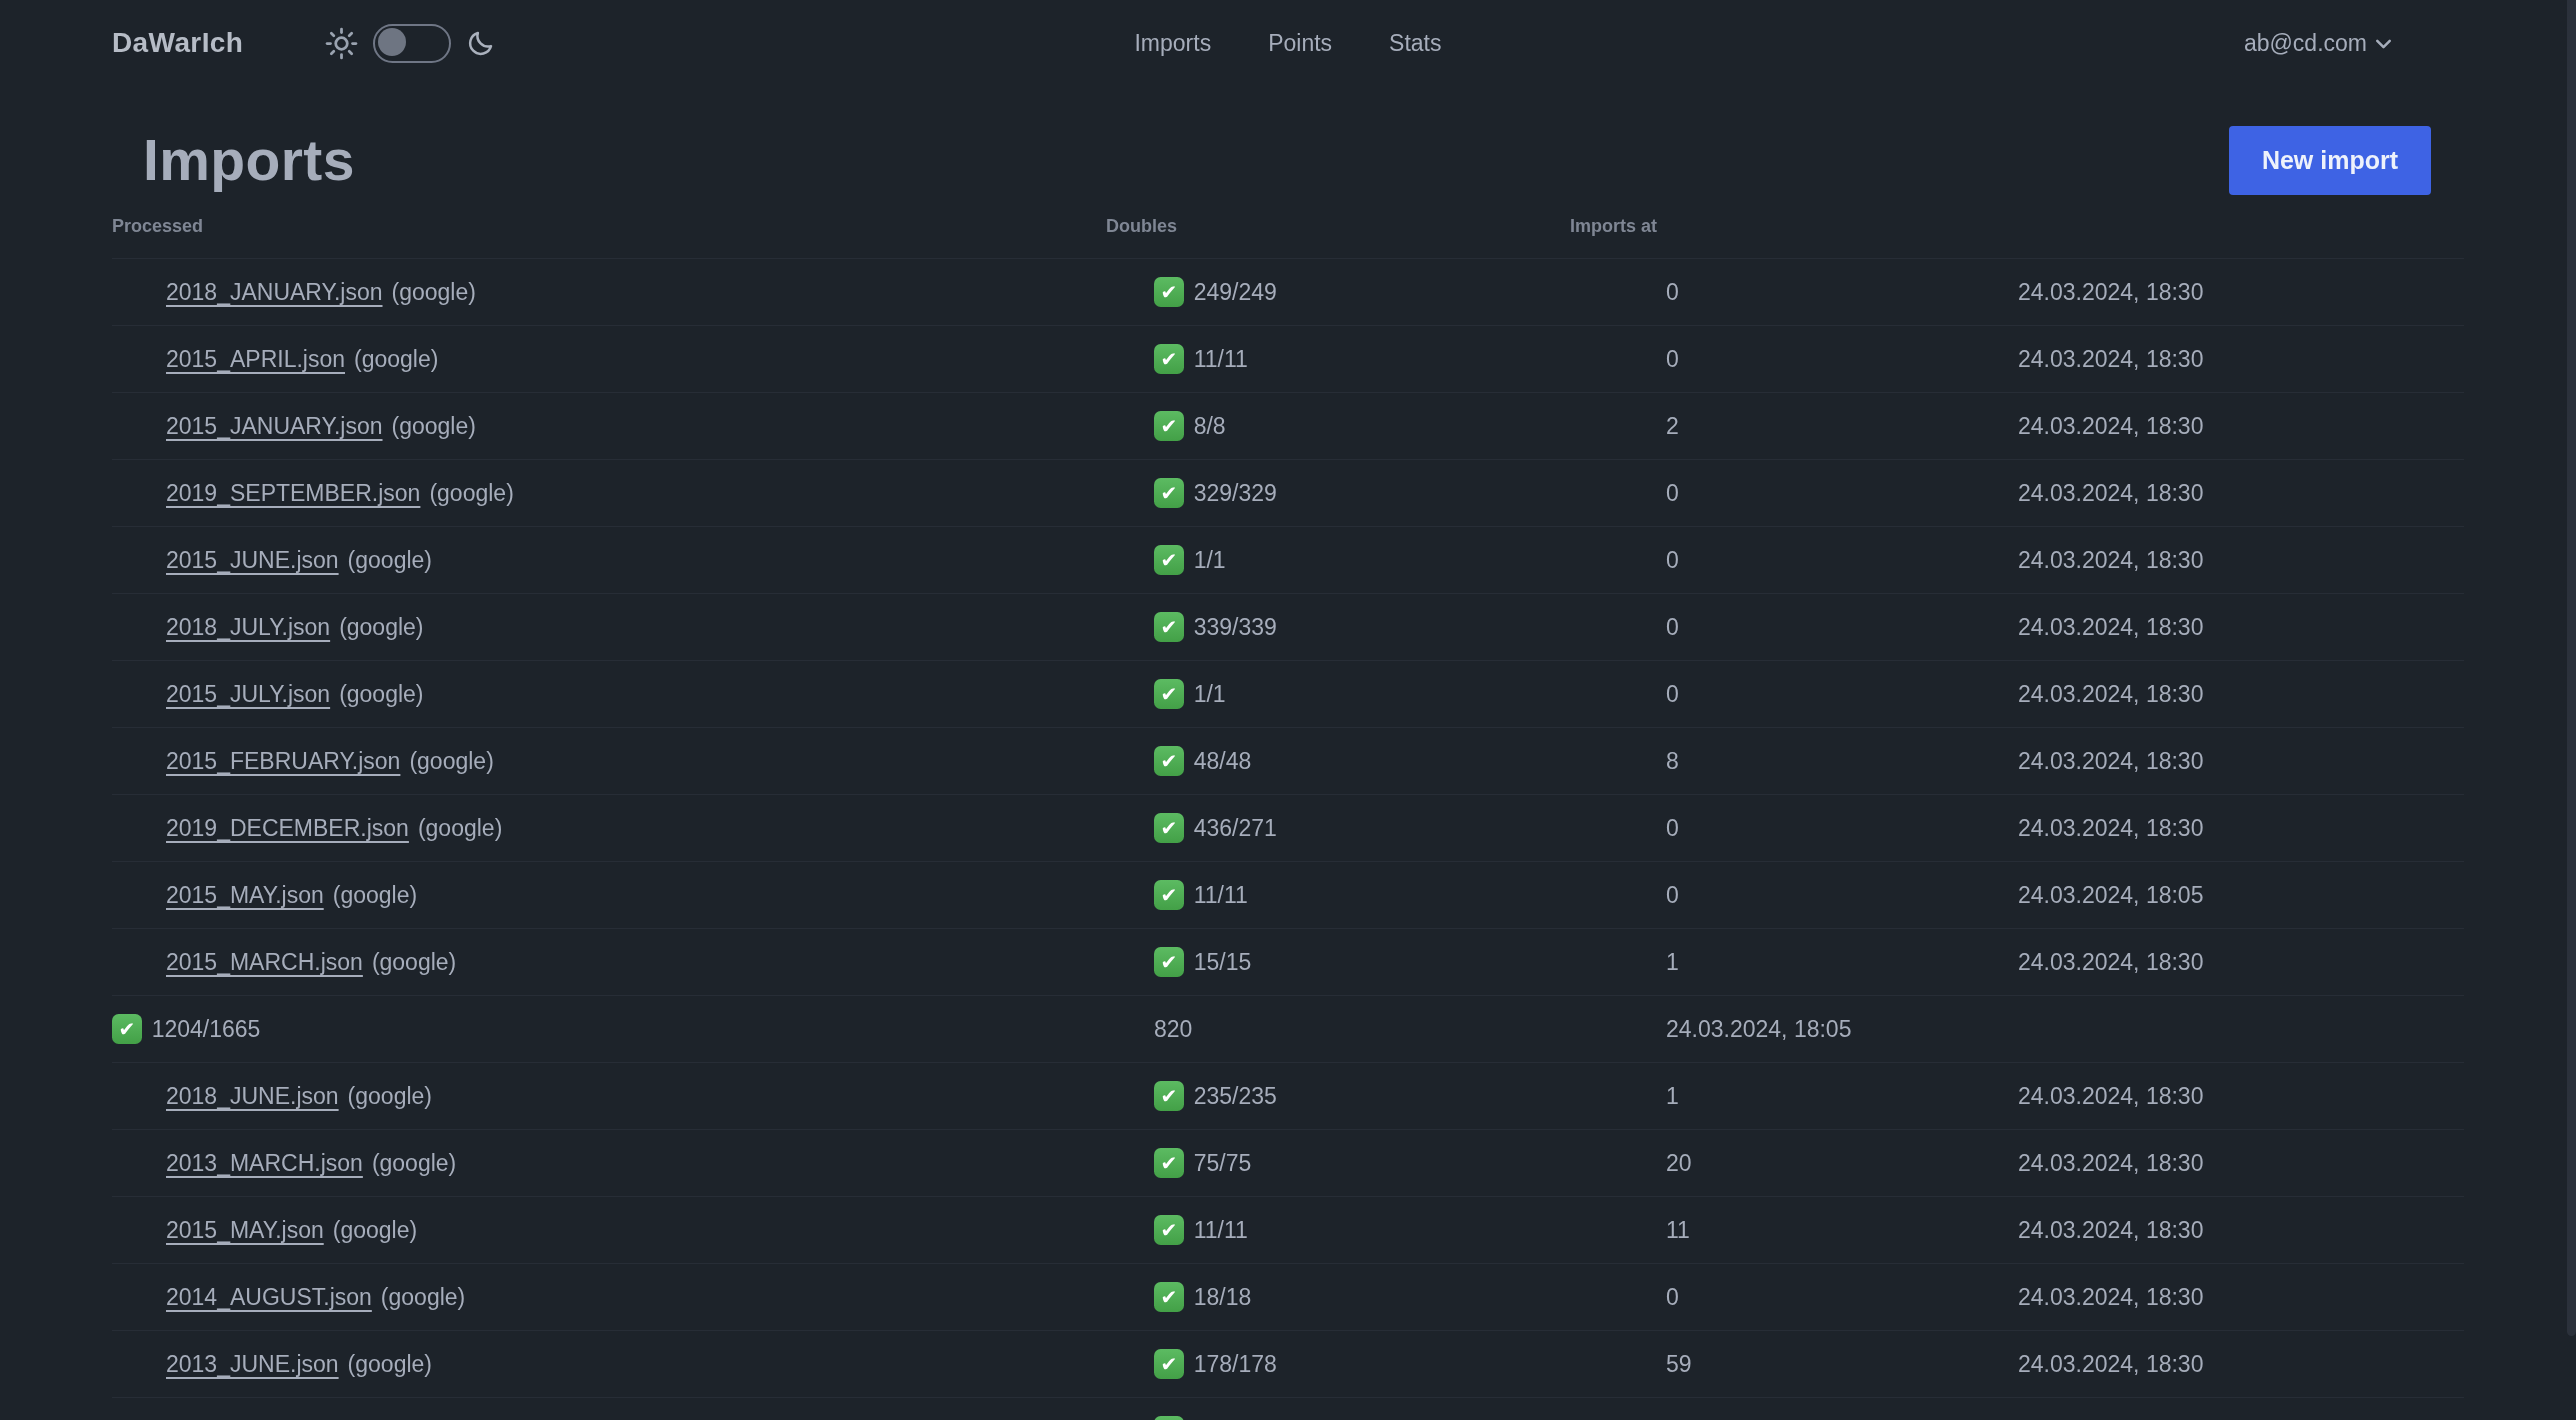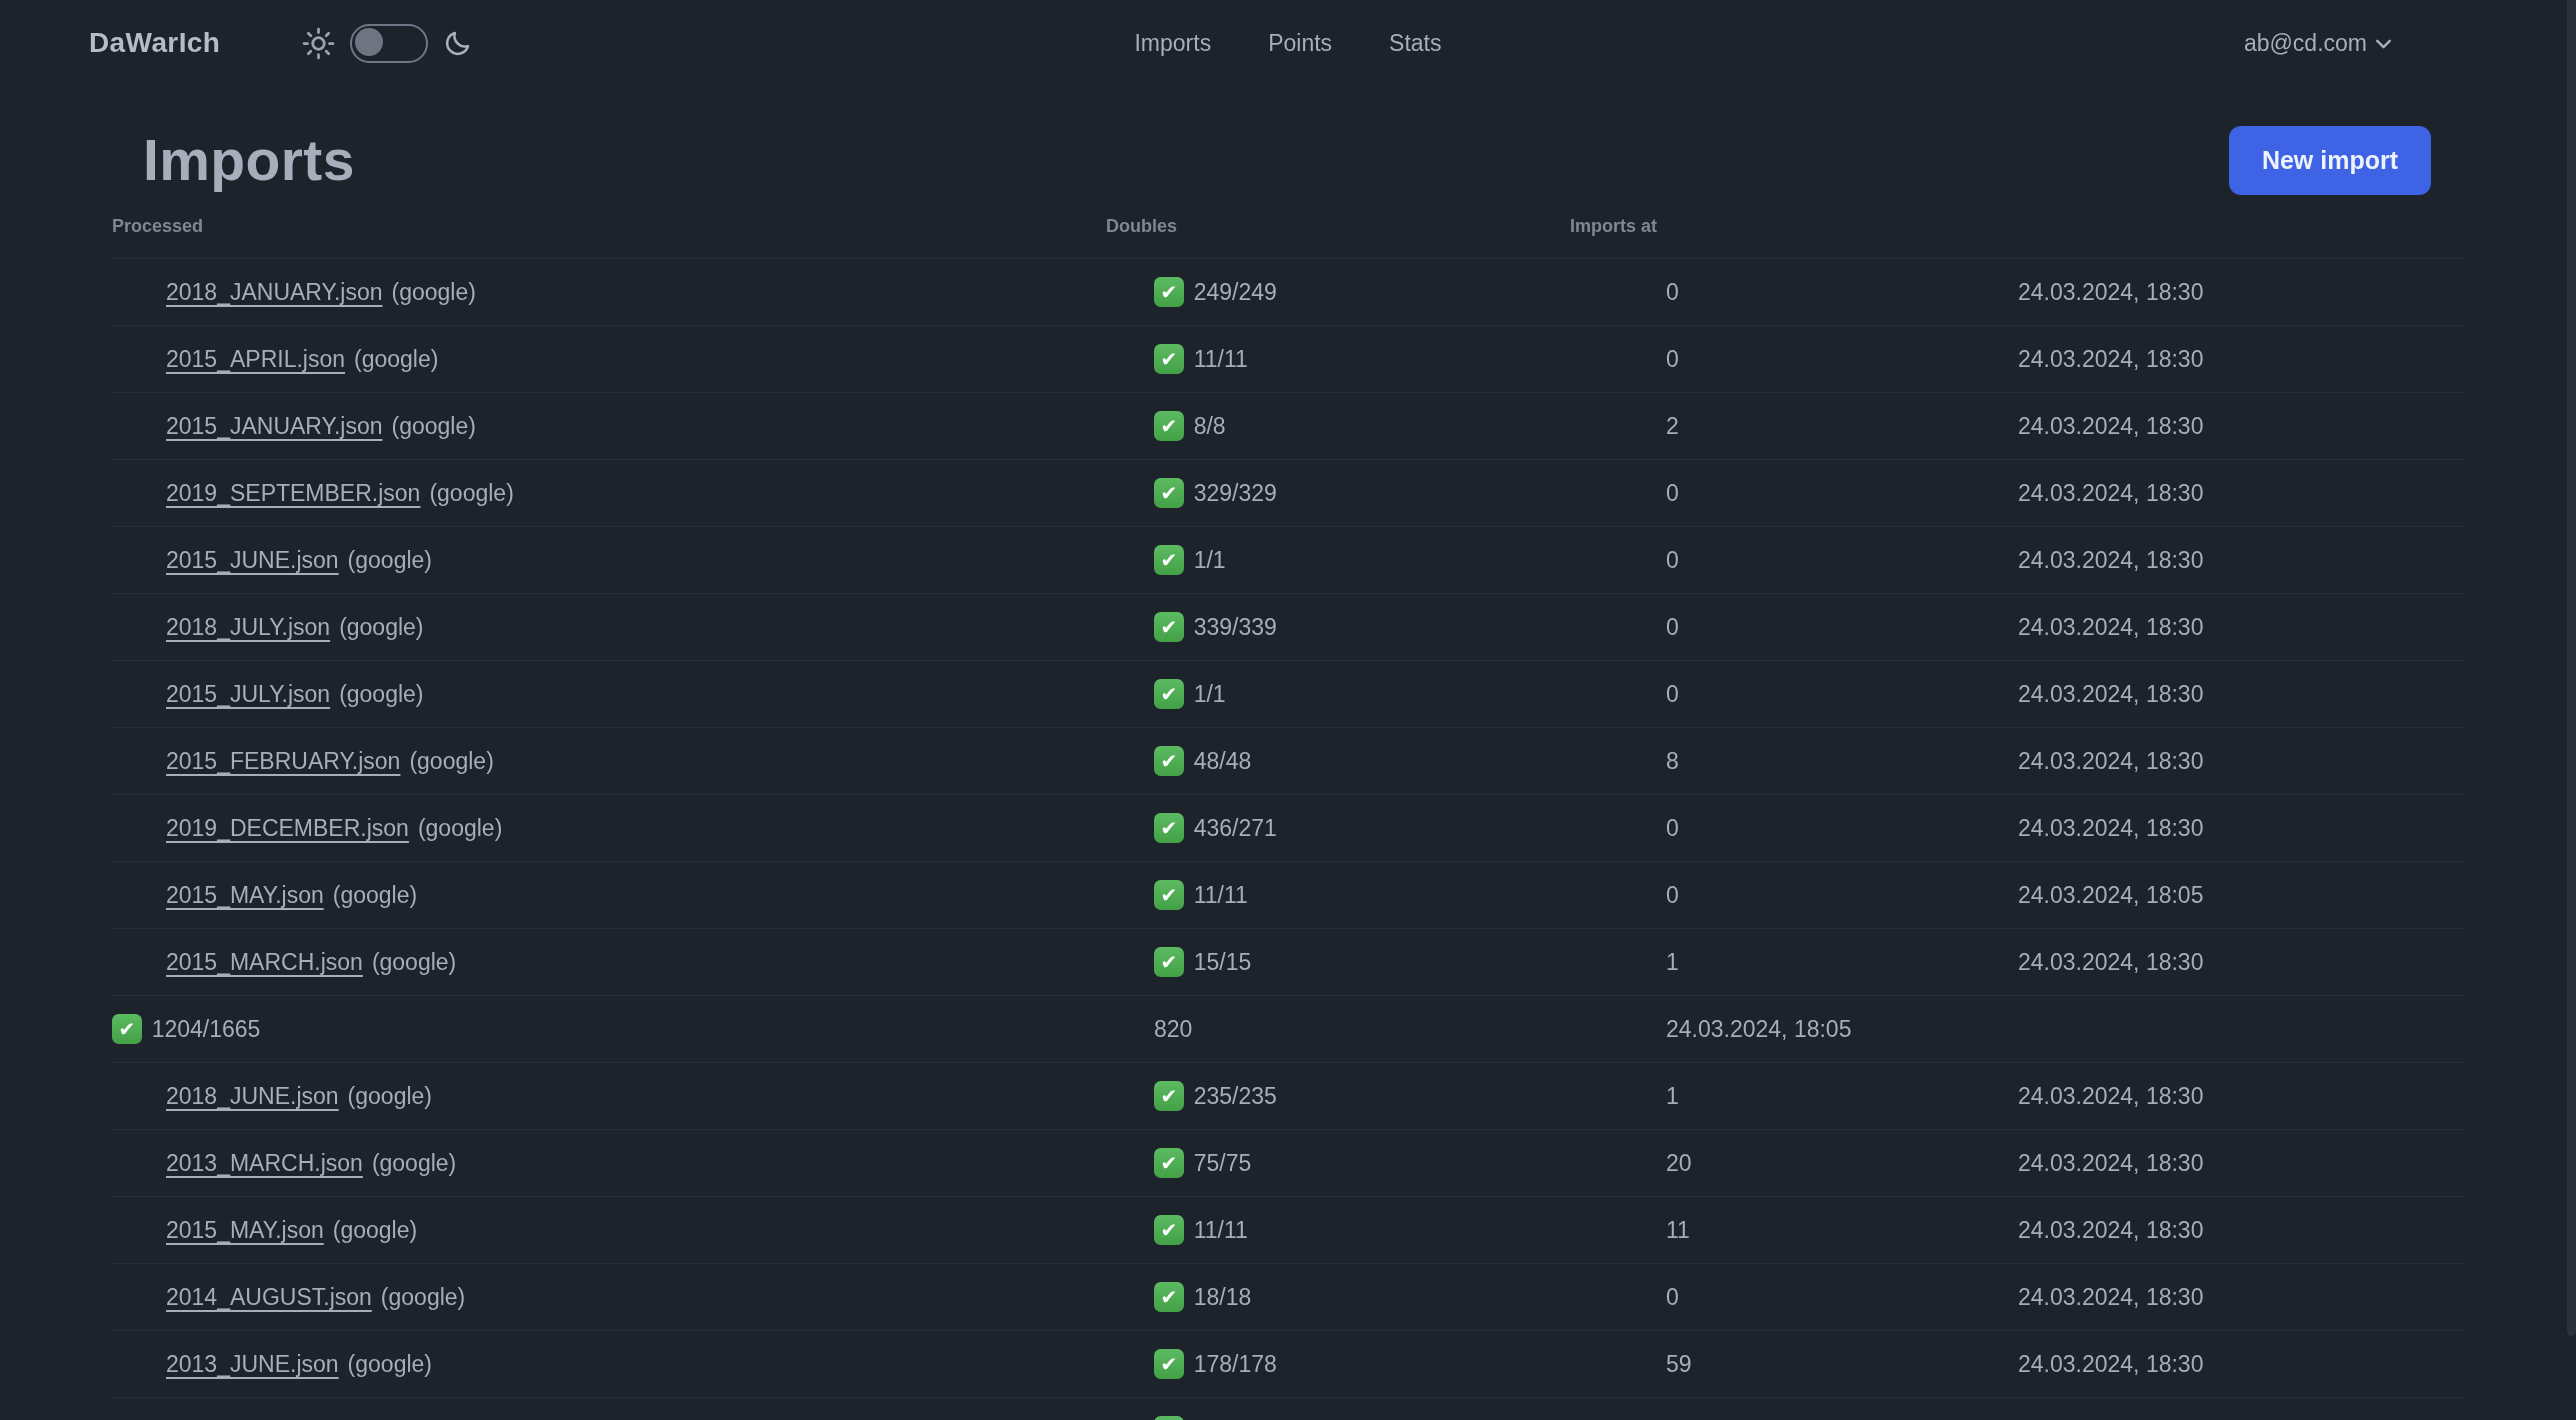--- a/index.html
+++ b/index.html
@@ -9,21 +9,21 @@
     color:#a6adbb;
     font-family:"Liberation Sans","DejaVu Sans",sans-serif;
     position:relative;
   }
 
   
   .navbar {
     height:86px;
     display:flex;
     align-items:center;
-    padding:0 180px 0 89px;
+    padding:0 180px 0 112px;
     position:relative;
     text-align:right;
   }
   .logo {
     font-size:28px;
     font-weight:700;
     color:#b6bcc6;
     letter-spacing:0.4px;
   }
   .theme-group { display:flex; align-items:center; gap:15px; margin-left:82px; }
@@ -63,21 +63,21 @@
     font-weight:800;
     color:#a6adbb;
     letter-spacing:0.4px;
   }
   .btn-primary {
     background:#3e63e4;
     color:#eef2fb;
     border:none;
     height:69px;
     padding:0 33px;
-    border-radius:12px;
+    border-radius:4px;
     font-size:25px;
     font-weight:700;
     font-family:inherit;
     cursor:pointer;
   }
 
   
   .table { margin-top:0; }
   .thead, .trow {
     display:grid;

